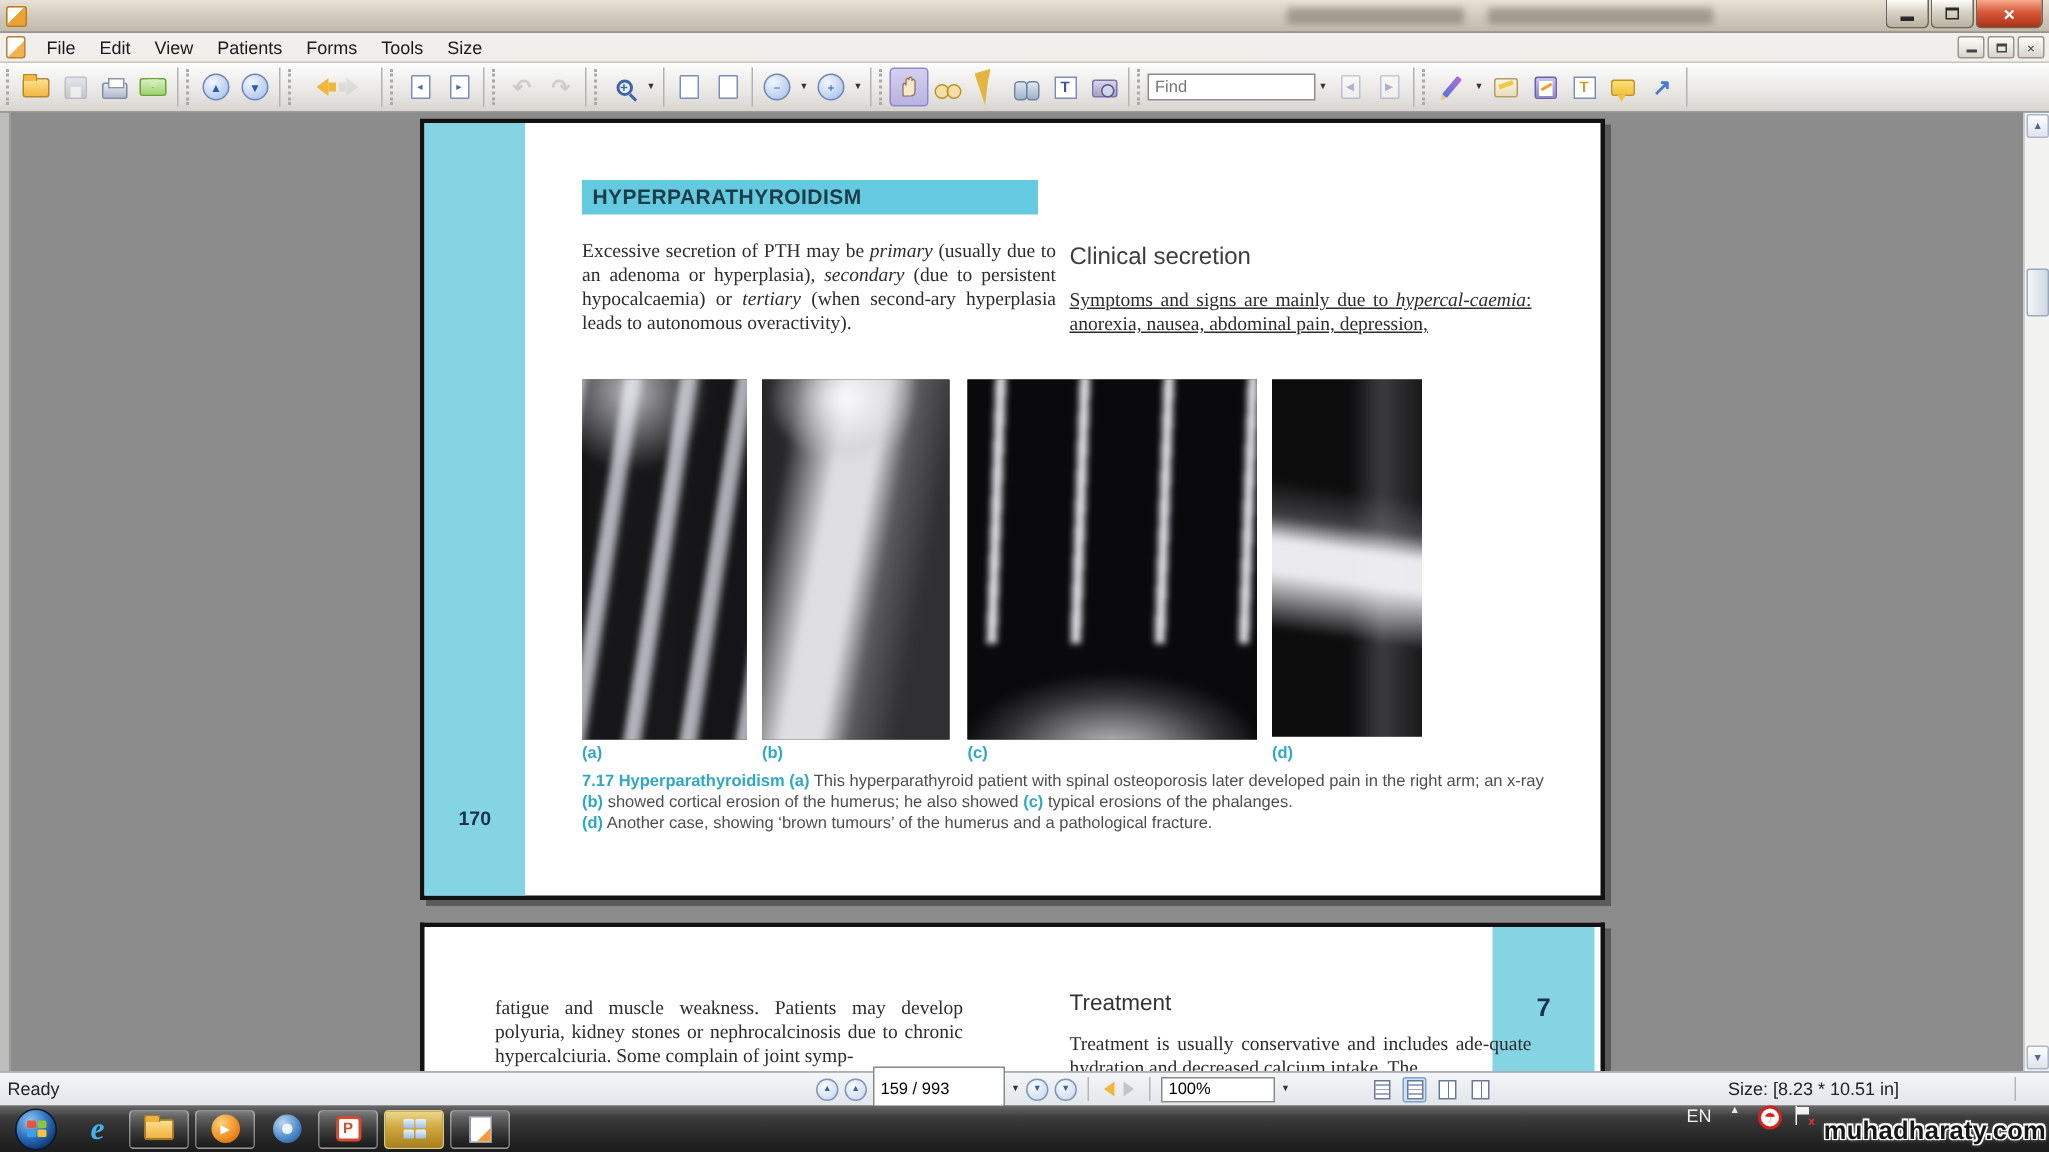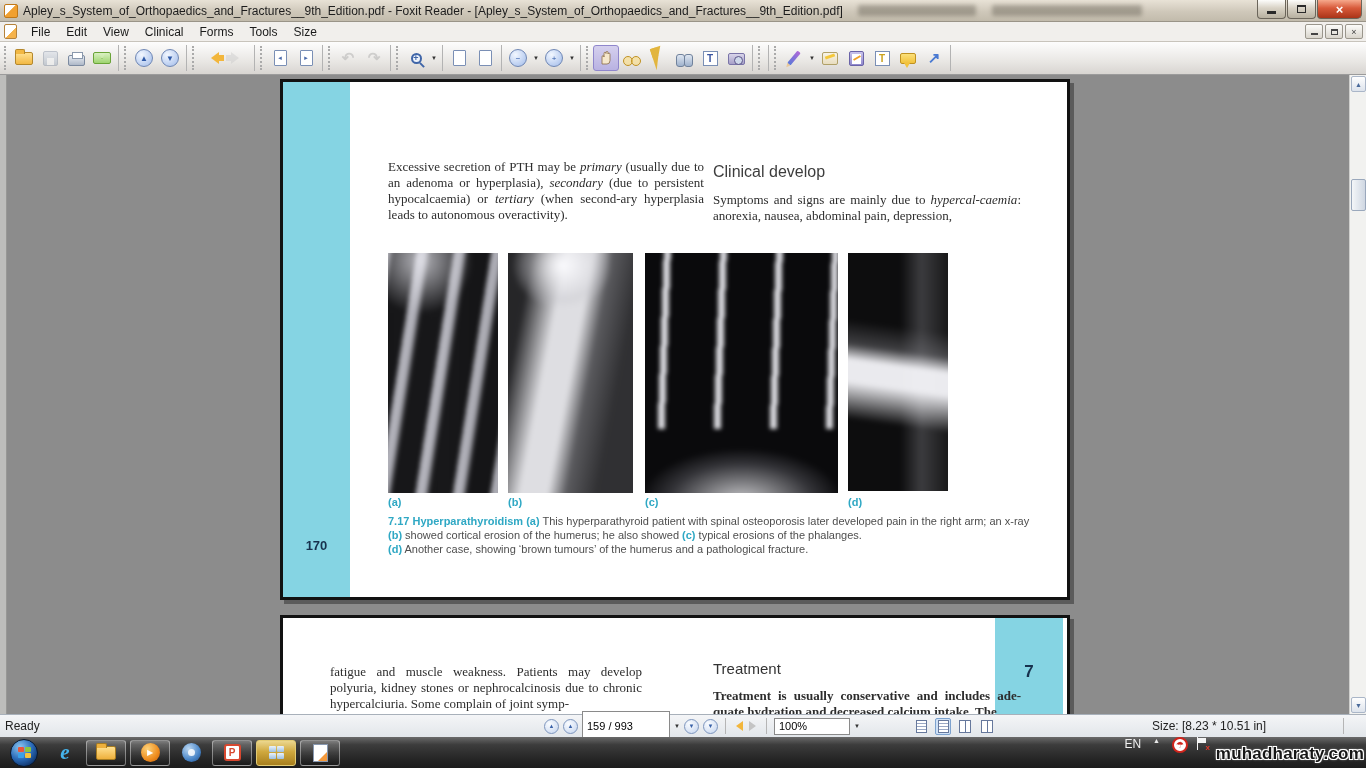--- a/index.html
+++ b/index.html
@@ -112,23 +112,23 @@
   .teal-box7 { position:absolute; right:4px; top:0; width:68px; height:160px; background:#85d4e3; }
   .pg-num-7 { margin-top:44px; text-align:center; font-size:17px; font-weight:bold; color:#17324e; }
 
   .serif { font-family:"Liberation Serif",serif; font-size:13px; line-height:1.24; color:#2d2d2d; text-align:justify; }
   .col { position:absolute; }
   .h-hyper { position:absolute; left:105px; top:38px; width:304px; height:23px; background:#63cadf;
     font-size:14px; font-weight:bold; color:#1d3c49; padding:3px 0 0 7px; letter-spacing:.3px; }
   .p-intro { left:105px; top:77px; width:316px; }
   .p-right1 { left:430px; top:2px; width:308px; }
   .h-clinical { position:absolute; left:430px; top:81px; font-size:16px; color:#3d3d3d; }
-  .p-clinical { left:430px; top:110px; width:308px; }
+  .p-clinical { left:430px; top:110px; width:308px;text-decoration:underline; }
   .h-treat { position:absolute; left:430px; top:42px; font-size:15px; color:#333; }
-  .p-treat { left:430px; top:70px; width:308px;font-weight:bold; }
+  .p-treat { left:430px; top:70px; width:308px; }
   .p2-left { left:47px; top:46px; width:312px; }
 
   .xr { position:absolute; top:171px; height:240px; background:#060607; overflow:hidden; }
   .xr .fx { position:absolute; inset:-8px; filter:blur(2px); }
   .xr-a { left:105px; width:110px; }
   .xr-a .fx { background:
     radial-gradient(60% 30% at 32% 6%, rgba(235,235,242,.75), transparent 70%),
     repeating-linear-gradient(99deg, rgba(218,218,228,.78) 0 9px, rgba(22,22,24,.92) 14px 37px),
     linear-gradient(90deg,#1a1a1c 0%,#2e2e30 52%,#0a0a0b 74%); }
   .xr-b { left:225px; width:125px; }
@@ -213,40 +213,39 @@
   .watermark { position:absolute; right:2px; top:7px; font-size:17px; font-weight:bold; color:#161616;
     text-shadow:1px 1px 0 #fff,-1px -1px 0 #fff,1px -1px 0 #fff,-1px 1px 0 #fff,0 0 3px #fff; letter-spacing:.2px; }
 </style>
 </head>
 <body>
 
 <div class="screen">
 
   <div class="titlebar">
     <span class="fx-appicon"></span>
-    <span class="title">Apley_s_System_of_Orthopaedics_and_Fractures__9th_Edition.pdf - Foxit Reader - [Apley_s_System_of_Orthopaedics_and_Fractures__9th_Edition.pdf]</span>
     <div class="ghost g1"></div>
     <div class="ghost g2"></div>
     <div class="winbtns">
       <div class="wb">
           <span class="bar"></span>
         </div>
       <div class="wb">
           <span class="box"></span>
         </div>
       <div class="wb close">×</div>
     </div>
   </div>
 
   <div class="menubar">
     <span class="doc-icon"></span>
     <span class="menu-item">File</span>
     <span class="menu-item">Edit</span>
     <span class="menu-item">View</span>
-    <span class="menu-item">Clinical</span>
+    <span class="menu-item">Patients</span>
     <span class="menu-item">Forms</span>
     <span class="menu-item">Tools</span>
     <span class="menu-item">Size</span>
     <div class="mdi-btns">
       <div class="mdib">
           <span class="bar"></span>
         </div>
       <div class="mdib">
           <span class="box"></span>
         </div>
@@ -340,20 +339,30 @@
         <span class="i-binoc"></span>
       </div>
     <div class="tb-btn">
         <span class="i-textsel">T</span>
       </div>
     <div class="tb-btn">
         <span class="i-camera"></span>
       </div>
     <span class="tb-sep"></span>
       <span class="tb-handle"></span>
+    <div class="find-wrap">
+      <input class="find-input" placeholder="Find" style="">
+      <span class="caret">▼</span>
+      <div class="tb-btn disab">
+          <span class="i-page">◀</span>
+        </div>
+      <div class="tb-btn disab">
+          <span class="i-page">▶</span>
+        </div>
+    </div>
     <span class="tb-sep"></span>
       <span class="tb-handle"></span>
     <div class="tb-btn">
         <span class="i-pencil"></span>
       </div>
     <span class="caret">▼</span>
     <div class="tb-btn">
         <span class="i-highlight"></span>
       </div>
     <div class="tb-btn">
@@ -371,26 +380,27 @@
     <span class="tb-sep"></span>
   </div>
 
   <div class="workspace">
     <div class="ws-leftstrip"></div>
 
     <div class="pdf-page page1">
       <div class="teal-strip"></div>
       <div class="pg-num-140">170</div>
 
+      <div class="h-hyper">HYPERPARATHYROIDISM</div>
 
       <div class="col serif p-intro">
         <span>Excessive secretion of PTH may be </span><i>primary</i><span> (usually due to an adenoma or hyperplasia), </span><i>secondary</i><span> (due to persistent hypocalcaemia) or </span><i>tertiary</i><span> (when second-ary hyperplasia leads to autonomous overactivity).</span>
       </div>
 
-      <div class="h-clinical">Clinical develop</div>
+      <div class="h-clinical">Clinical secretion</div>
       <div class="col serif p-clinical">
         <span>Symptoms and signs are mainly due to </span><i>hypercal-caemia</i><span>: anorexia, nausea, abdominal pain, depression,</span>
       </div>
 
       <div class="xr xr-a">
           <div class="fx"></div>
         </div>
       <div class="xr xr-b">
           <div class="fx"></div>
         </div>

